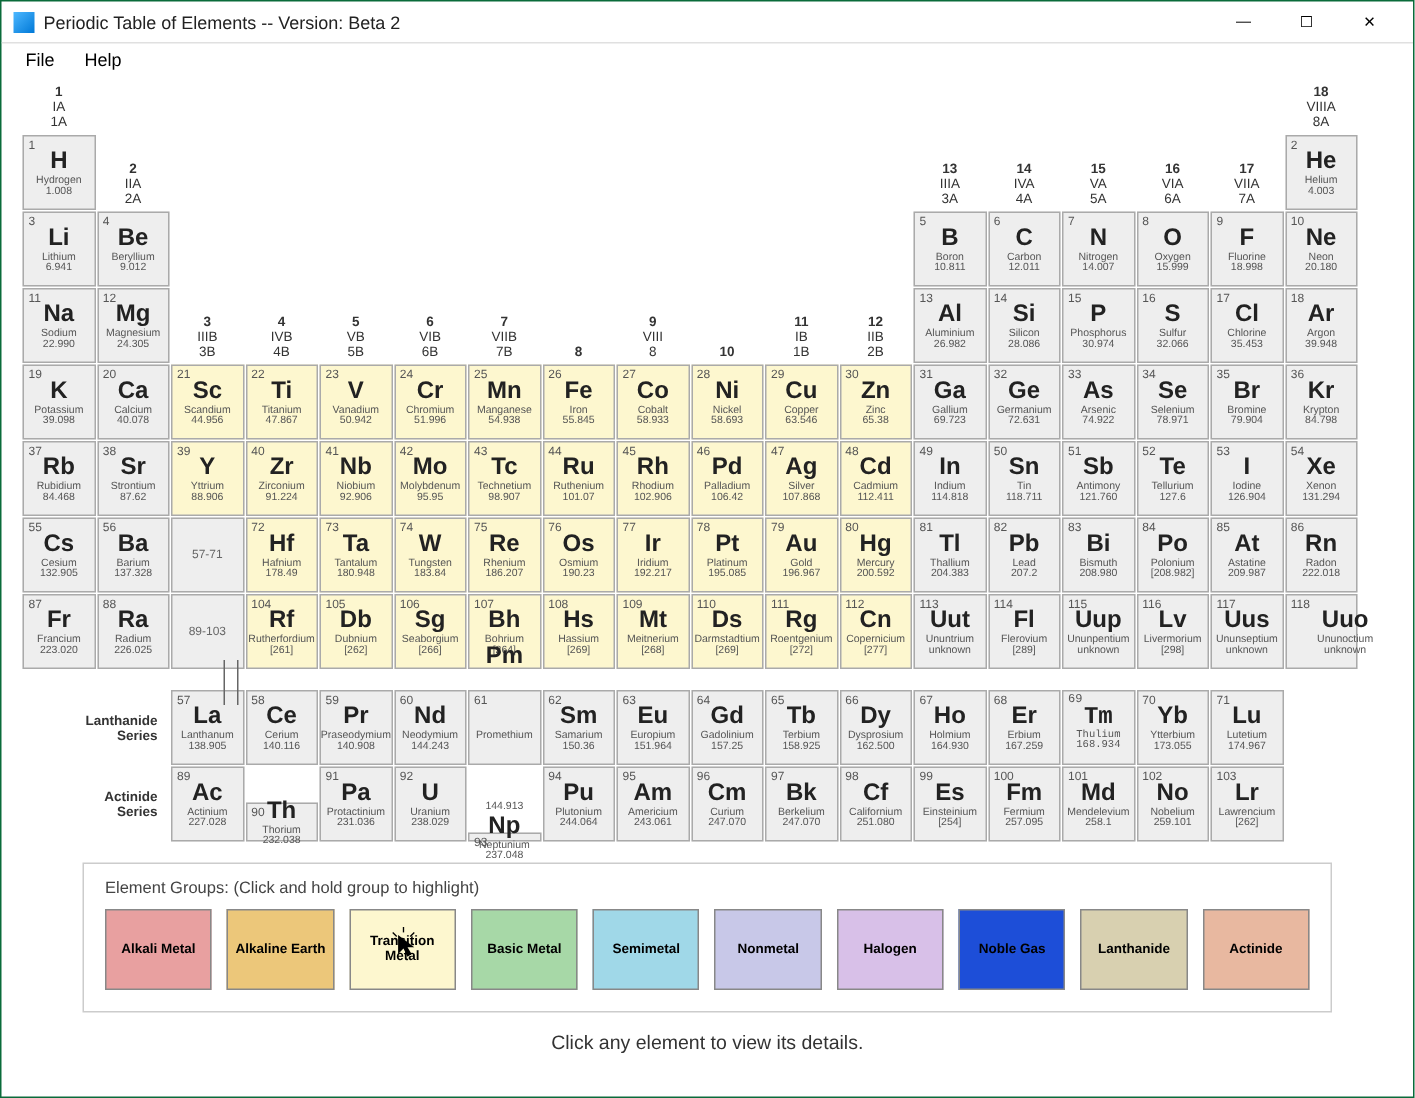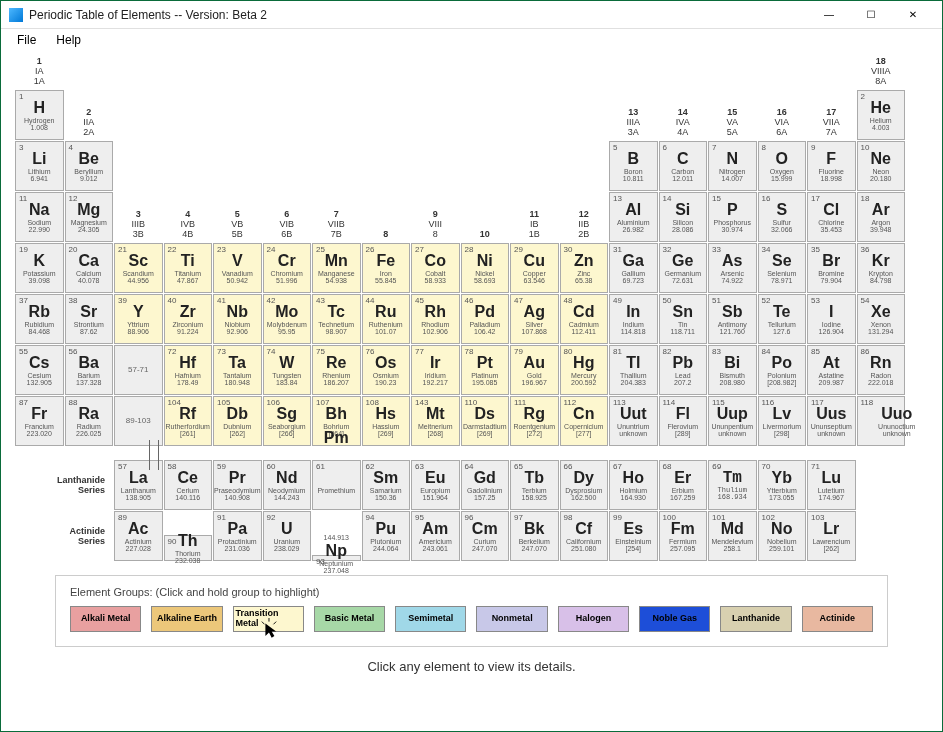--- a/index.html
+++ b/index.html
@@ -19,21 +19,21 @@
 .el .num{position:absolute;top:2px;left:3px;font-size:8px;color:#555}
 .el .sym{font-size:16px;font-weight:bold;color:#222}
 .el .nm{font-size:7px;color:#555;margin-top:1px}
 .el .ms{font-size:7px;color:#555}
 .el.tm{background:#fdf7cf}
 .el.pl{background:#eee;cursor:default;font-size:8px;color:#666;display:flex;align-items:center;justify-content:center}
 .serieslabel{font-size:9px;font-weight:bold;text-align:right;padding-right:8px;display:flex;flex-direction:column;align-items:flex-end;justify-content:center;color:#333}
 .groups{margin:14px 40px 0;border:1px solid #ccc;padding:10px 14px 14px}
 .groups .lbl{font-size:11px;color:#444;margin-bottom:8px}
 .gbtns{display:flex;gap:10px;justify-content:space-between}
-.gbtn{width:72px;height:26px;border:1px solid #888;display:flex;align-items:center;justify-content:center;text-align:left;font-size:9px;font-weight:bold;cursor:pointer;padding:2px;line-height:1.1}
+.gbtn{width:72px;height:54px;border:1px solid #888;display:flex;align-items:center;justify-content:center;text-align:center;font-size:9px;font-weight:bold;cursor:pointer;padding:2px;line-height:1.1}
 .footer{text-align:center;font-size:13px;color:#333;margin-top:12px}
 .connector{position:absolute;border-left:1px solid #666;border-right:1px solid #666;width:10px}
 .cursor-icon{position:absolute;width:18px;height:20px;pointer-events:none;z-index:10}
 
 .c0{background:#e8a0a0}.c1{background:#ecc77a}.c2{background:#fdf7cf}.c3{background:#a7d8a7}.c4{background:#a0d8e8}.c5{background:#c8c8e8}.c6{background:#d8c0e8}.c7{background:#1d4ed8}.c8{background:#d8d0b0}.c9{background:#e8b8a0}
 </style>
 </head>
 <body>
 
 <div class="titlebar">
@@ -604,21 +604,21 @@
         <span class="nm">Bohrium</span>
         <span class="ms">[264]</span>
       </div>
       <div class="el tm" style="grid-area: 8 / 8;">
         <span class="num">108</span>
         <span class="sym">Hs</span>
         <span class="nm">Hassium</span>
         <span class="ms">[269]</span>
       </div>
       <div class="el tm" style="grid-area: 8 / 9;">
-        <span class="num">143</span>
+        <span class="num">109</span>
         <span class="sym">Mt</span>
         <span class="nm">Meitnerium</span>
         <span class="ms">[268]</span>
       </div>
       <div class="el tm" style="grid-area: 8 / 10;">
         <span class="num">110</span>
         <span class="sym">Ds</span>
         <span class="nm">Darmstadtium</span>
         <span class="ms">[269]</span>
       </div>

